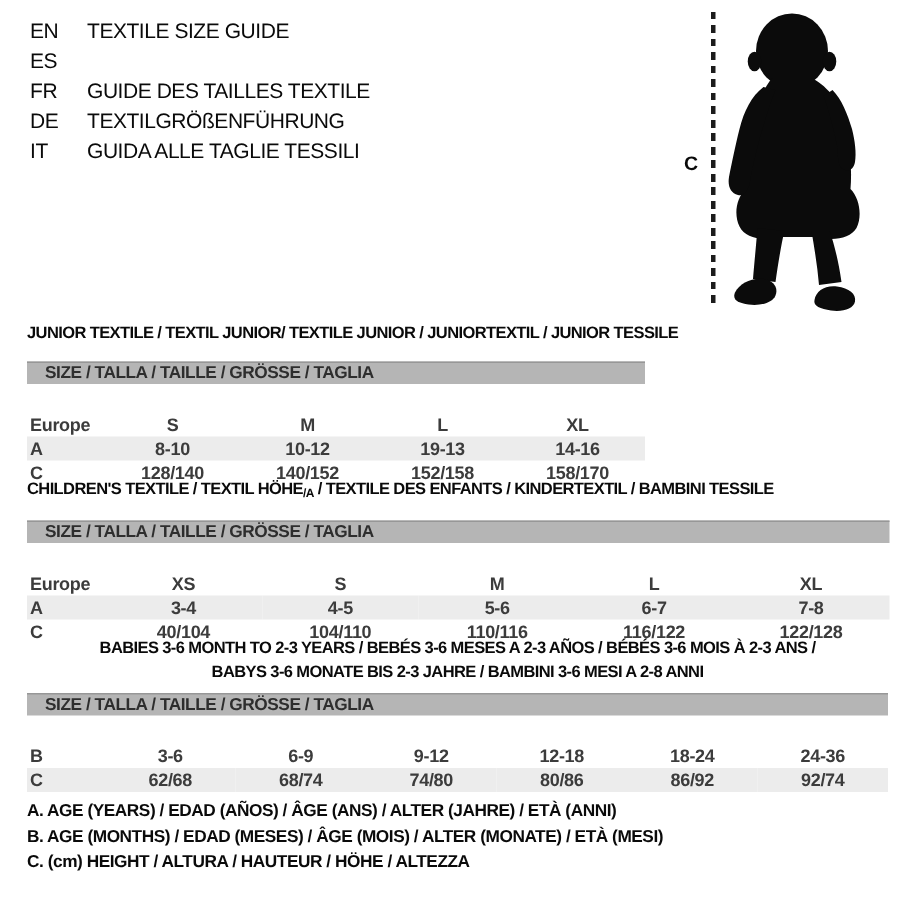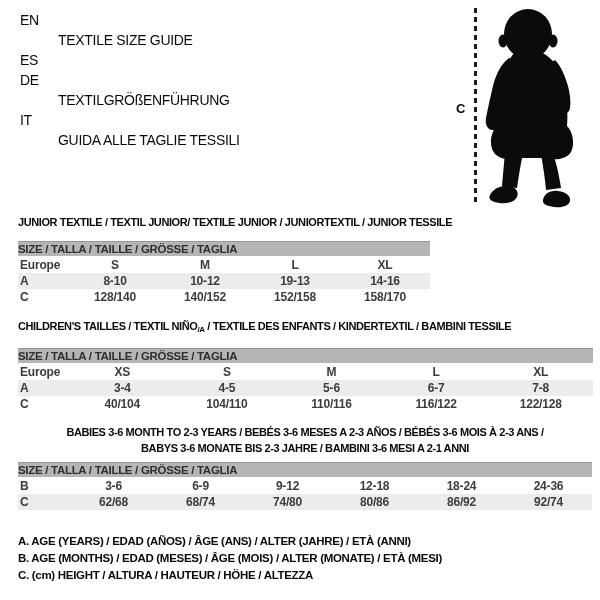--- a/index.html
+++ b/index.html
@@ -3,21 +3,21 @@
 <meta charset="utf-8">
 <style>
   html,body{margin:0;padding:0;background:#fff;}
   #page{position:relative;width:600px;height:600px;background:#ffffff;overflow:hidden;
         font-family:"Liberation Sans",sans-serif;color:#0a0a0a;}
 
   
   .lang-header{position:absolute;left:20px;top:10px;}
   .lang-row{display:flex;font-weight:normal;font-size:14px;line-height:20px;letter-spacing:-0.3px;}
   .lang-code{width:38px;flex:0 0 38px;}
-  .lang-text{white-space:nowrap;margin-top:20px;}
+  .lang-text{white-space:nowrap;}
 
   
   .height-line{position:absolute;left:474px;top:8px;width:3px;height:198px;
     background:repeating-linear-gradient(to bottom,#1c1c1c 0 5px,transparent 5px 9px);}
   .c-label{position:absolute;left:456px;top:101px;font-weight:bold;font-size:13px;}
   .baby-svg{position:absolute;left:483px;top:4px;width:106px;height:208px;}
 
   
   .section{position:absolute;left:18px;}
   #s1{top:215px;width:412px;}
@@ -25,22 +25,22 @@
   #s3{top:424px;width:574px;}
   .sec-title{font-weight:bold;font-size:11px;line-height:14px;letter-spacing:-0.4px;
              white-space:nowrap;color:#0a0a0a;}
   .sec-title .subscr{font-size:8px;vertical-align:-2px;}
   #s3 .sec-title{line-height:16px;text-align:center;}
   #s1 .tbl-wrap{margin-top:12px;}
   #s2 .tbl-wrap{margin-top:11px;}
   #s3 .tbl-wrap{margin-top:6px;}
 
   .tbl-head{background:#b5b5b5;border-top:1px solid #979797;height:14px;line-height:14px;
-            padding-left:0;font-weight:bold;font-size:11.5px;letter-spacing:-0.3px;
-            color:#2e2e2e;margin-bottom:1px;}
+            padding-left:12px;font-weight:bold;font-size:11.5px;letter-spacing:-0.3px;
+            color:#2e2e2e;margin-bottom:19px;}
   table{border-collapse:collapse;width:100%;table-layout:fixed;}
   td{height:16px;font-weight:bold;font-size:12px;letter-spacing:-0.2px;color:#3c3c3c;
      text-align:center;padding:0;vertical-align:middle;}
   td.rowlabel{text-align:left;padding-left:2px;margin-left:16px;}
   tbody tr:nth-child(2){background:#ececec;}
 
   
   .legend{position:absolute;left:18px;top:533px;}
   .legend-line{font-weight:bold;font-size:11.5px;line-height:17px;letter-spacing:-0.3px;
                white-space:nowrap;color:#0a0a0a;}
@@ -50,20 +50,24 @@
 
 <div id="page">
 
   <div class="lang-header">
     <div class="lang-row">
       <span class="lang-code">EN</span>
       <span class="lang-text">TEXTILE SIZE GUIDE</span>
     </div>
     <div class="lang-row">
       <span class="lang-code">ES</span>
+    </div>
+    <div class="lang-row">
+      <span class="lang-code">FR</span>
+      <span class="lang-text">GUIDE DES TAILLES TEXTILE</span>
     </div>
     <div class="lang-row">
       <span class="lang-code">DE</span>
       <span class="lang-text">TEXTILGRÖßENFÜHRUNG</span>
     </div>
     <div class="lang-row">
       <span class="lang-code">IT</span>
       <span class="lang-text">GUIDA ALLE TAGLIE TESSILI</span>
     </div>
   </div>
@@ -114,21 +118,21 @@
               <td>140/152</td>
               <td>152/158</td>
               <td>158/170</td>
             </tr>
           </tbody>
       </table>
     </div>
   </div>
 
   <div class="section" id="s2">
-    <div class="sec-title"><span>CHILDREN'S TAILLES / TEXTIL NIÑO</span><span class="subscr">/A</span><span> / TEXTILE DES ENFANTS / KINDERTEXTIL / BAMBINI TESSILE</span></div>
+    <div class="sec-title"><span>CHILDREN'S TEXTILE / TEXTIL HÖHE</span><span class="subscr">/A</span><span> / TEXTILE DES ENFANTS / KINDERTEXTIL / BAMBINI TESSILE</span></div>
     <div class="tbl-wrap">
       <div class="tbl-head">SIZE / TALLA / TAILLE / GRÖSSE / TAGLIA</div>
       <table>
         <colgroup>
             <col style="width:52px">
           </colgroup>
         <tbody>
             <tr>
               <td class="rowlabel">Europe</td>
               <td>XS</td>
@@ -154,21 +158,21 @@
               <td>122/128</td>
             </tr>
           </tbody>
       </table>
     </div>
   </div>
 
   <div class="section" id="s3">
     <div class="sec-title">
       <div>BABIES 3-6 MONTH TO 2-3 YEARS / BEBÉS 3-6 MESES A 2-3 AÑOS / BÉBÉS 3-6 MOIS À 2-3 ANS /</div>
-      <div>BABYS 3-6 MONATE BIS 2-3 JAHRE / BAMBINI 3-6 MESI A 2-1 ANNI</div>
+      <div>BABYS 3-6 MONATE BIS 2-3 JAHRE / BAMBINI 3-6 MESI A 2-8 ANNI</div>
     </div>
     <div class="tbl-wrap">
       <div class="tbl-head">SIZE / TALLA / TAILLE / GRÖSSE / TAGLIA</div>
       <table>
         <colgroup>
             <col style="width:52px">
           </colgroup>
         <tbody>
             <tr>
               <td class="rowlabel">B</td>

